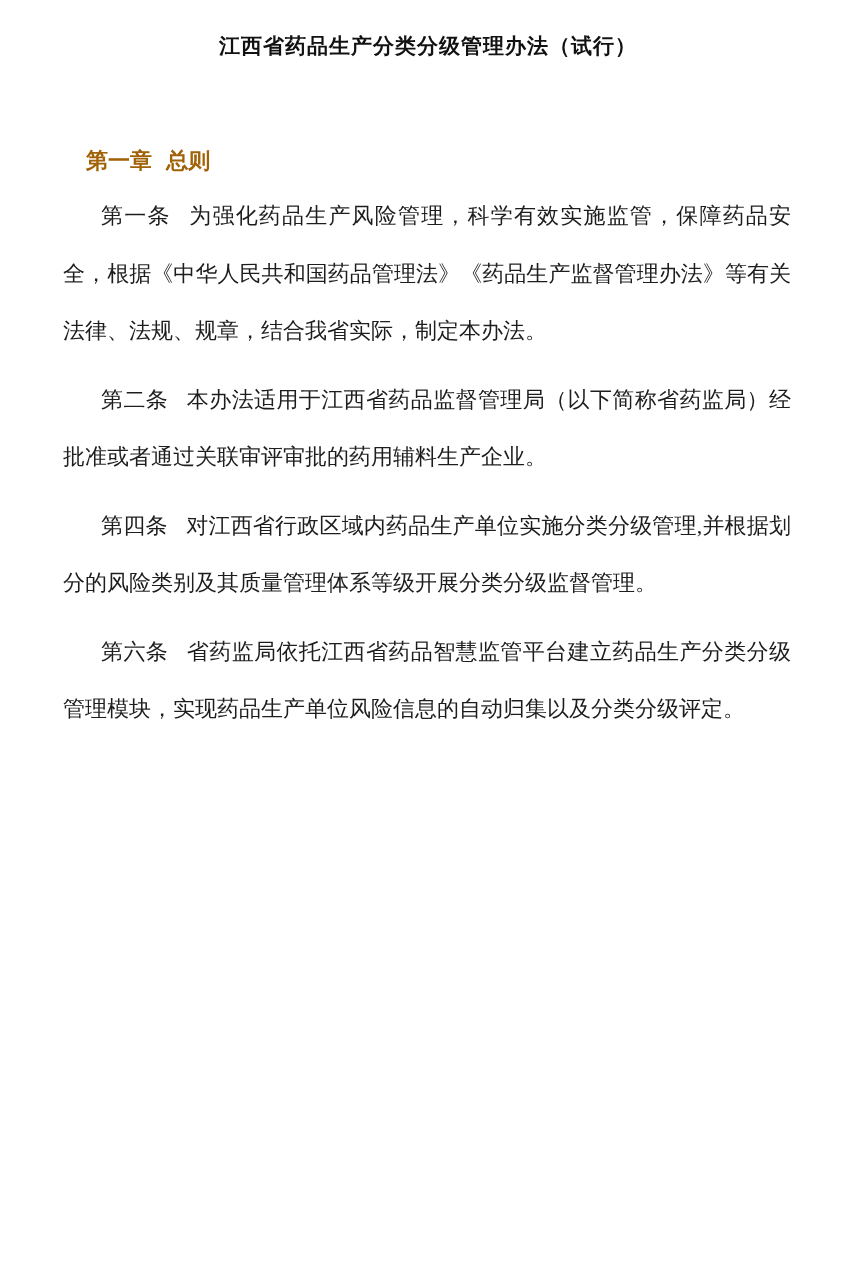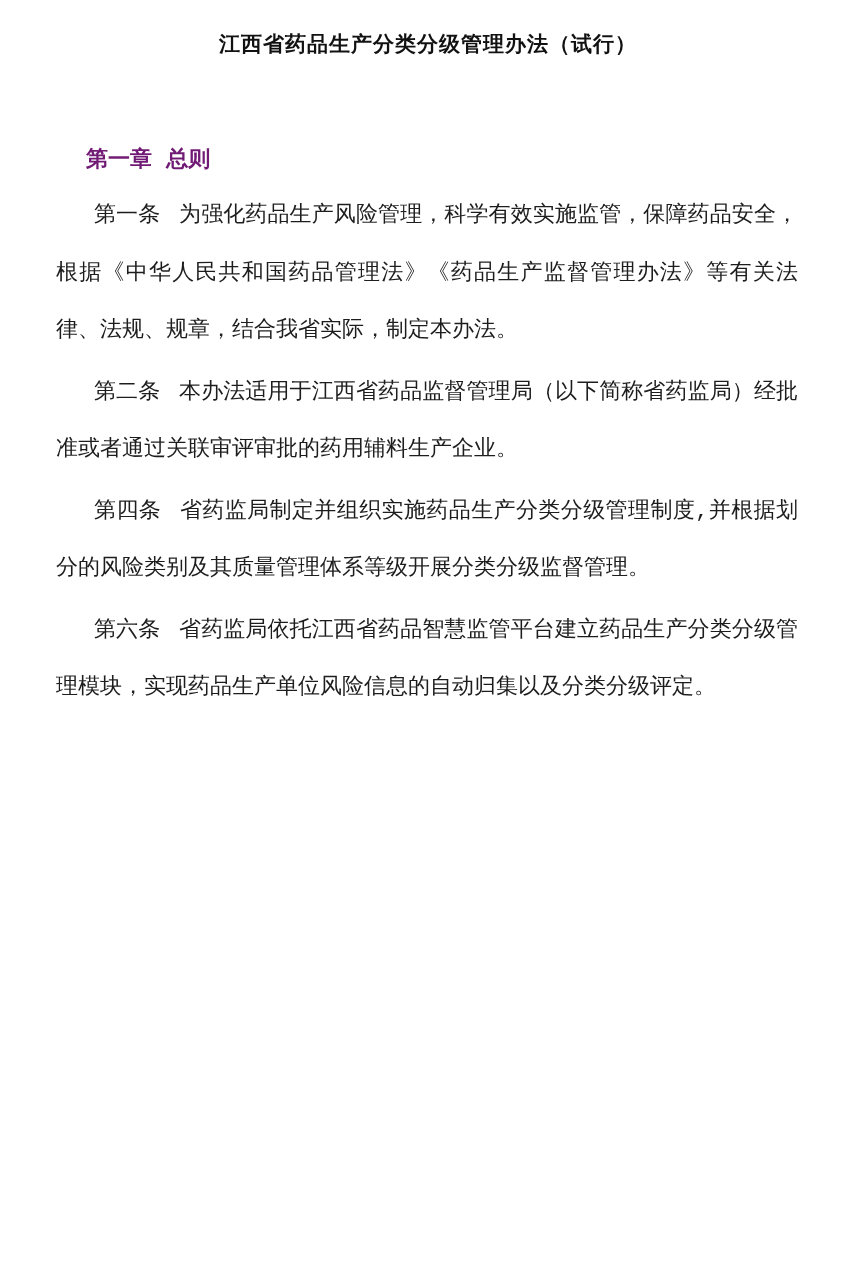--- a/index.html
+++ b/index.html
@@ -7,21 +7,21 @@
     padding: 0;
     background: #ffffff;
   }
   .page {
     position: relative;
     width: 856px;
     height: 1283px;
     background: #ffffff;
     box-sizing: border-box;
     overflow: hidden;
-    font-family: Liberation Mono, monospace;
+    font-family: Liberation Serif, serif;
   }
   .doc-title {
     padding-top: 30px;
     text-align: center;
     font-size: 21px;
     line-height: 32px;
     font-weight: 700;
     color: #111111;
     letter-spacing: 1px;
   }
@@ -36,44 +36,44 @@
     padding-right: 0.65em;
   }
   .doc-body {
     margin: 11px 54px 0 52px;
     font-size: 22px;
     line-height: 57.5px;
     color: #1d1d1d;
     text-align: justify;
   }
   .doc-body p {
-    margin: 4px;
+    margin: 11px;
     text-indent: 38px;
   }
   .article-label:not(:empty) {
     padding-right: 0.85em;
   }
 </style>
 </head>
 <body>
 
 <div class="page" style="background: rgb(255, 255, 255);">
 
   <div class="doc-title">江西省药品生产分类分级管理办法（试行）</div>
 
-  <div class="chapter-heading" style="color: #701a75;">
+  <div class="chapter-heading" style="color: #a16207;">
     <span class="chapter-number">第一章</span><span class="chapter-title">总则</span>
   </div>
 
   <div class="doc-body" style="color: rgb(29, 29, 29);">
     <p><span class="article-label">第一条</span><span class="article-text">为强化药品生产风险管理，科学有效实施监管，保障药品安全，根据《中华人民共和国药品管理法》《药品生产监督管理办法》等有关法律、法规、规章，结合我省实际，制定本办法。</span></p>
 
     <p><span class="article-label">第二条</span><span class="article-text">本办法适用于江西省药品监督管理局（以下简称省药监局）经批准或者通过关联审评审批的药用辅料生产企业。</span></p>
 
 
 
-    <p><span class="article-label">第四条</span><span class="article-text">省药监局制定并组织实施药品生产分类分级管理制度,并根据划分的风险类别及其质量管理体系等级开展分类分级监督管理。</span></p>
+    <p><span class="article-label">第四条</span><span class="article-text">对江西省行政区域内药品生产单位实施分类分级管理,并根据划分的风险类别及其质量管理体系等级开展分类分级监督管理。</span></p>
 
 
     <p><span class="article-label">第六条</span><span class="article-text">省药监局依托江西省药品智慧监管平台建立药品生产分类分级管理模块，实现药品生产单位风险信息的自动归集以及分类分级评定。</span></p>
   </div>
 
 </div>
 
 </body></html>

